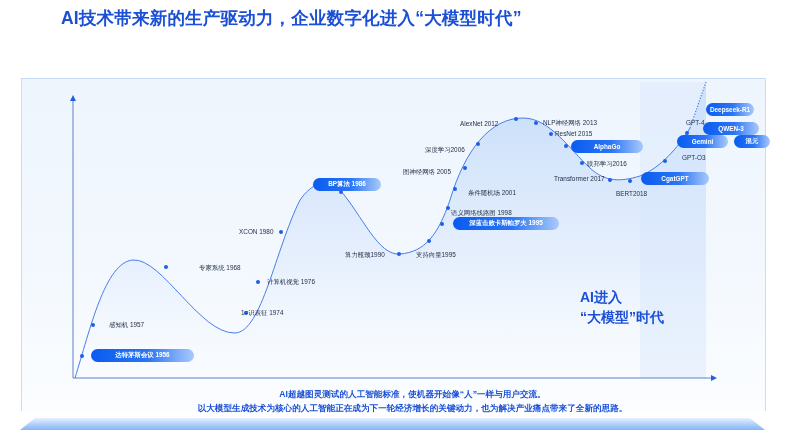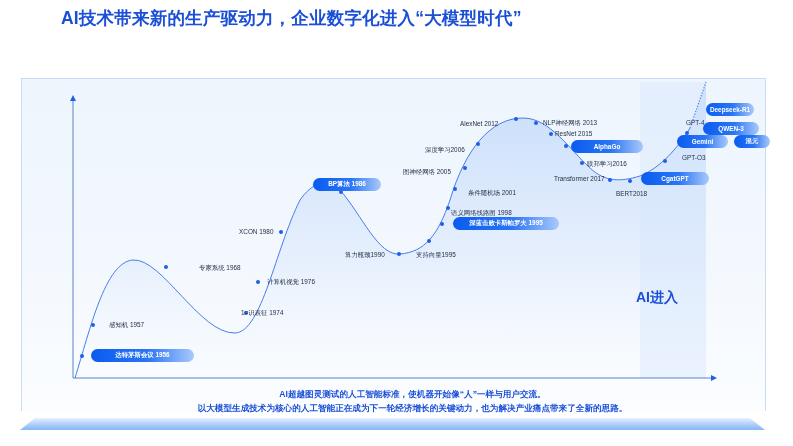--- a/index.html
+++ b/index.html
@@ -7,21 +7,21 @@
          font-family:"Liberation Sans","DejaVu Sans",sans-serif; }
   .title { position:absolute; left:61px; top:6px; font-size:17.5px; font-weight:bold; color:#1a4fd6; letter-spacing:0.2px; white-space:nowrap; }
   .panel { position:absolute; left:21px; top:78px; width:743px; height:332px;
            border:1px solid #c6dcf7; border-bottom:none;
            background:linear-gradient(180deg,#eef5fd 0%,#f3f8fe 55%,#fbfdff 100%); }
   svg.chart { position:absolute; left:0; top:0; }
   .lbl { position:absolute; font-size:6.4px; color:#1f2a44; white-space:nowrap; line-height:8px; }
   .pill { position:absolute; height:13px; border-radius:7px; color:#fff; font-size:6.4px; font-weight:bold;
           display:flex; align-items:center; justify-content:center; white-space:nowrap;
           background:linear-gradient(90deg,#0a5cf0 0%,#2a75f4 55%,#a9c9fb 100%); }
-  .era { position:absolute; left:580px; top:287px; width:98px; text-align:right; font-size:14px; font-weight:bold; color:#1a4fd6; line-height:20px; }
+  .era { position:absolute; left:580px; top:287px; width:98px; text-align:left; font-size:14px; font-weight:bold; color:#1a4fd6; line-height:20px; }
   .caption { position:absolute; left:0; width:793px; text-align:center; font-size:8.6px; font-weight:bold; color:#1a4fd6; white-space:nowrap;margin-left:16px; }
   .base { position:absolute; left:20px; top:418px; width:745px; height:12px;
           background:linear-gradient(180deg,#e7f1fe 0%,#a9cbf9 60%,#86b6f6 100%);
           clip-path:polygon(15px 0, 730px 0, 745px 100%, 0 100%); }
 </style>
 </head>
 <body>
 
 <div class="title">AI技术带来新的生产驱动力，企业数字化进入“大模型时代”</div>
 
@@ -99,18 +99,19 @@
 <div class="pill" style="left:641px;top:172px;width:68px;">CgatGPT</div>
 <div class="lbl" style="left:682px;top:154px;">GPT-O3</div>
 <div class="pill" style="left:677px;top:135px;width:51px;">Gemini</div>
 <div class="lbl" style="left:686px;top:119px;">GPT-4</div>
 <div class="pill" style="left:703px;top:122px;width:56px;">QWEN-3</div>
 <div class="pill" style="left:734px;top:135px;width:36px;">混元</div>
 <div class="pill" style="left:706px;top:103px;width:48px;">Deepseek-R1</div>
 
 <div class="era">
   <div>AI进入</div>
+  <div>“大模型”时代</div>
 </div>
 
 <div class="caption" style="top:389px;">AI超越图灵测试的人工智能标准，使机器开始像“人”一样与用户交流。</div>
 <div class="caption" style="top:403px;">以大模型生成技术为核心的人工智能正在成为下一轮经济增长的关键动力，也为解决产业痛点带来了全新的思路。</div>
 
 <div class="base"></div>
 
 </body></html>

